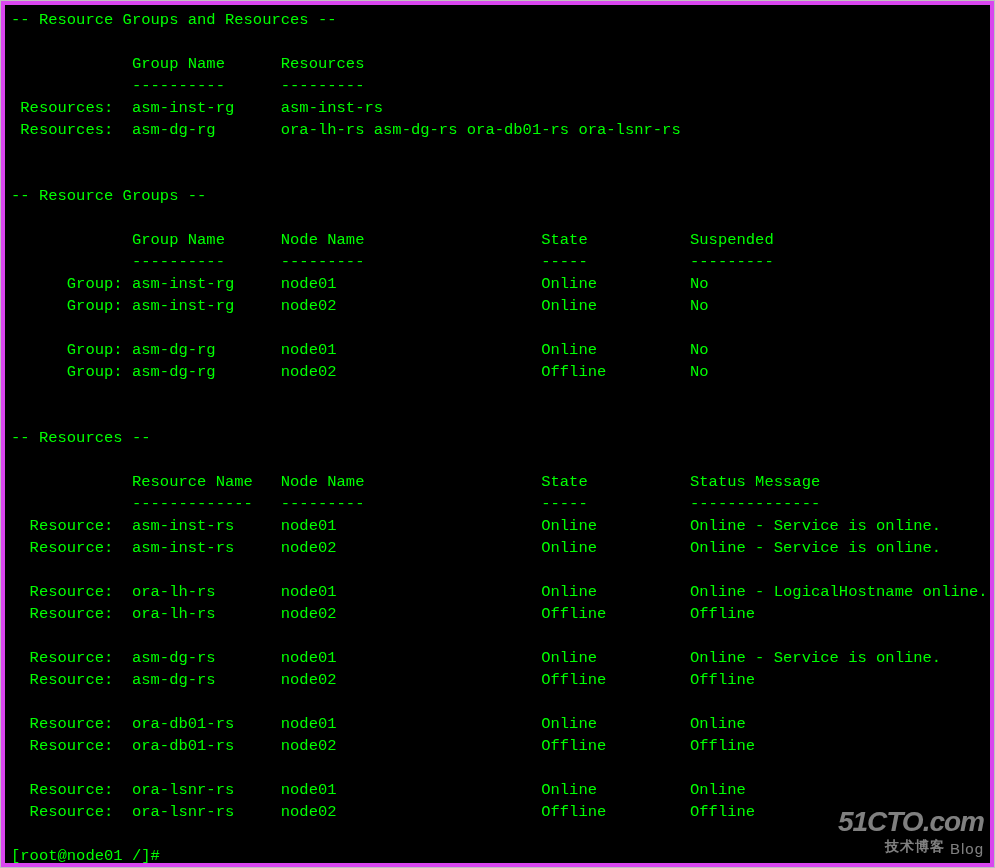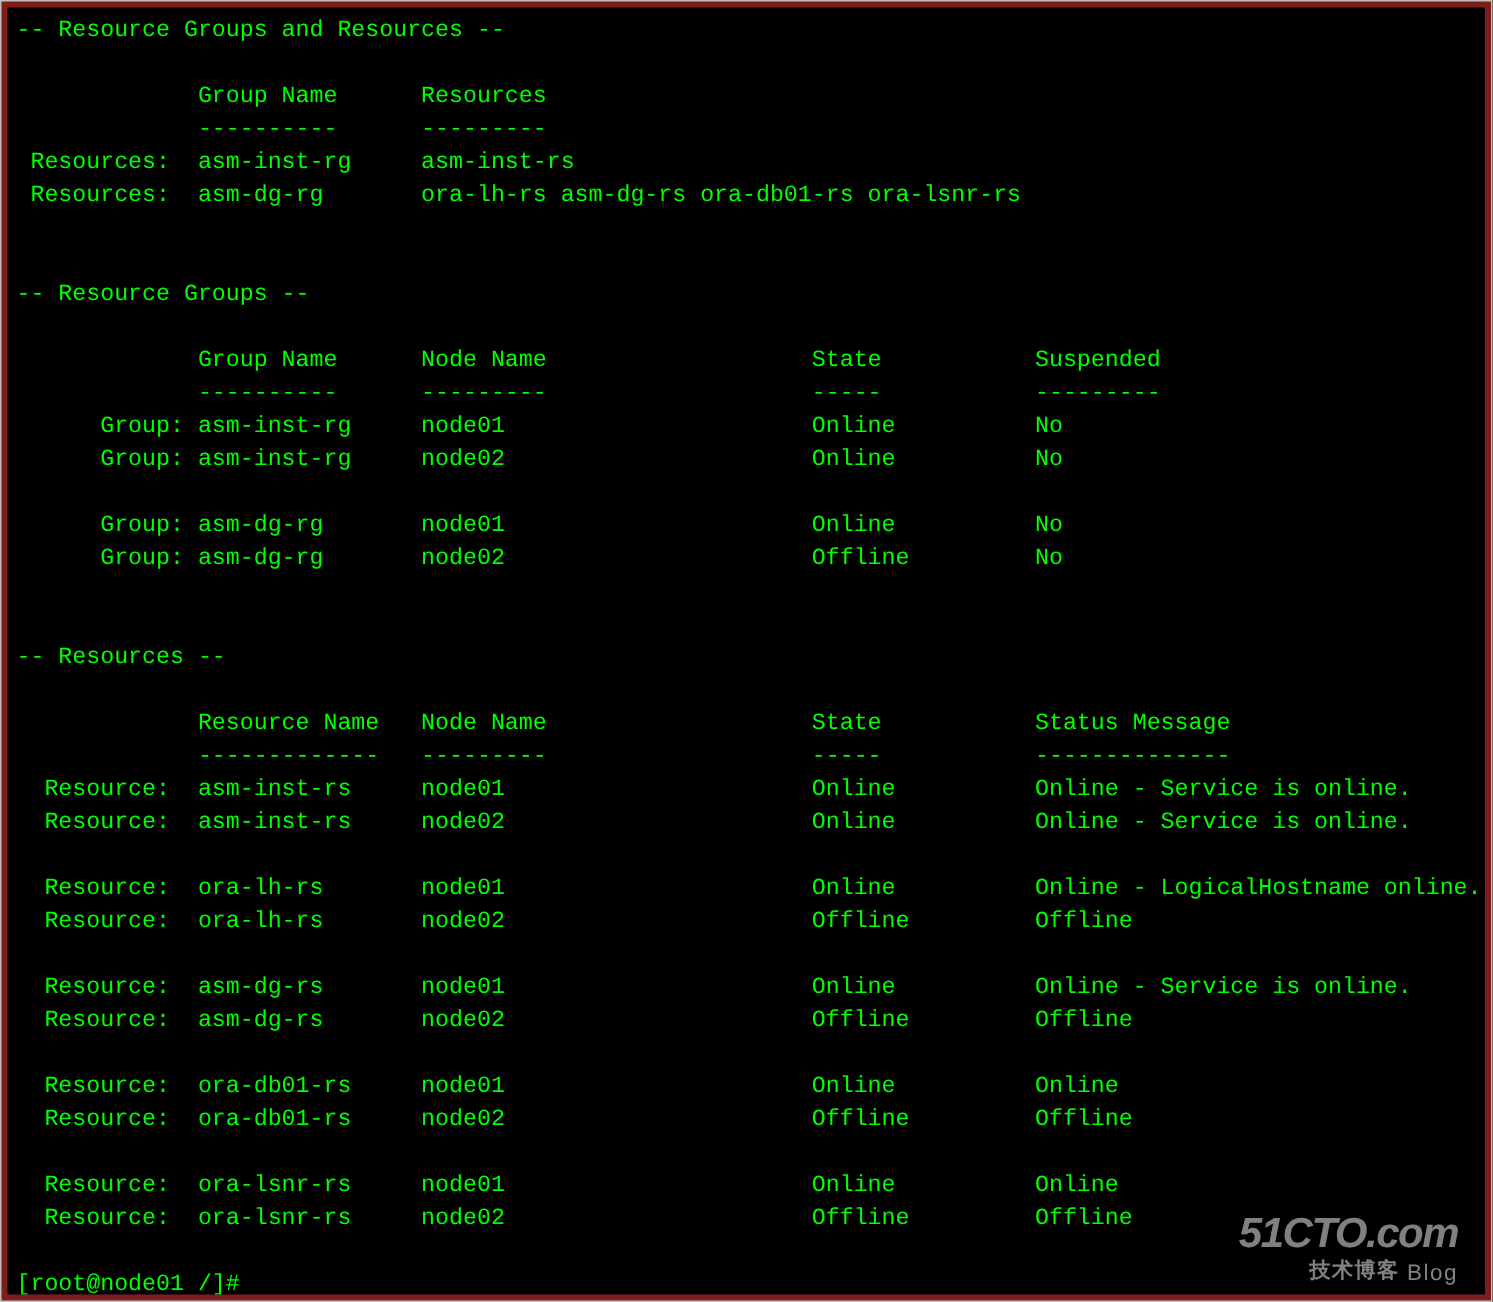--- a/index.html
+++ b/index.html
@@ -8,41 +8,41 @@
     width: 995px;
     height: 868px;
     background: #808080;
   }
   .frame {
     position: relative;
     box-sizing: border-box;
     width: 995px;
     height: 868px;
     border: 1px solid #c0c0c0;
-    background: #7f1d1d;
+    background: #d946ef;
   }
   .terminal {
     position: absolute;
     left: 4px;
     top: 4px;
     right: 4px;
     bottom: 4px;
     background: #000;
     color: #00ff00;
     font-family: "Consolas", "Courier New", monospace;
     font-size: 15.5px;
     line-height: 22px;
     white-space: pre;
     padding: 4px 6px;
     box-sizing: border-box;
     overflow: hidden;
   }
   .watermark {
     position: absolute;
-    right: 22px;
+    right: 10px;
     bottom: 10px;
     text-align: right;
     font-family: Arial, sans-serif;
     color: rgba(255,255,255,0.5);
     pointer-events: none;
   }
   .watermark .brand {
     font-size: 28px;
     font-weight: bold;
     font-style: italic;

